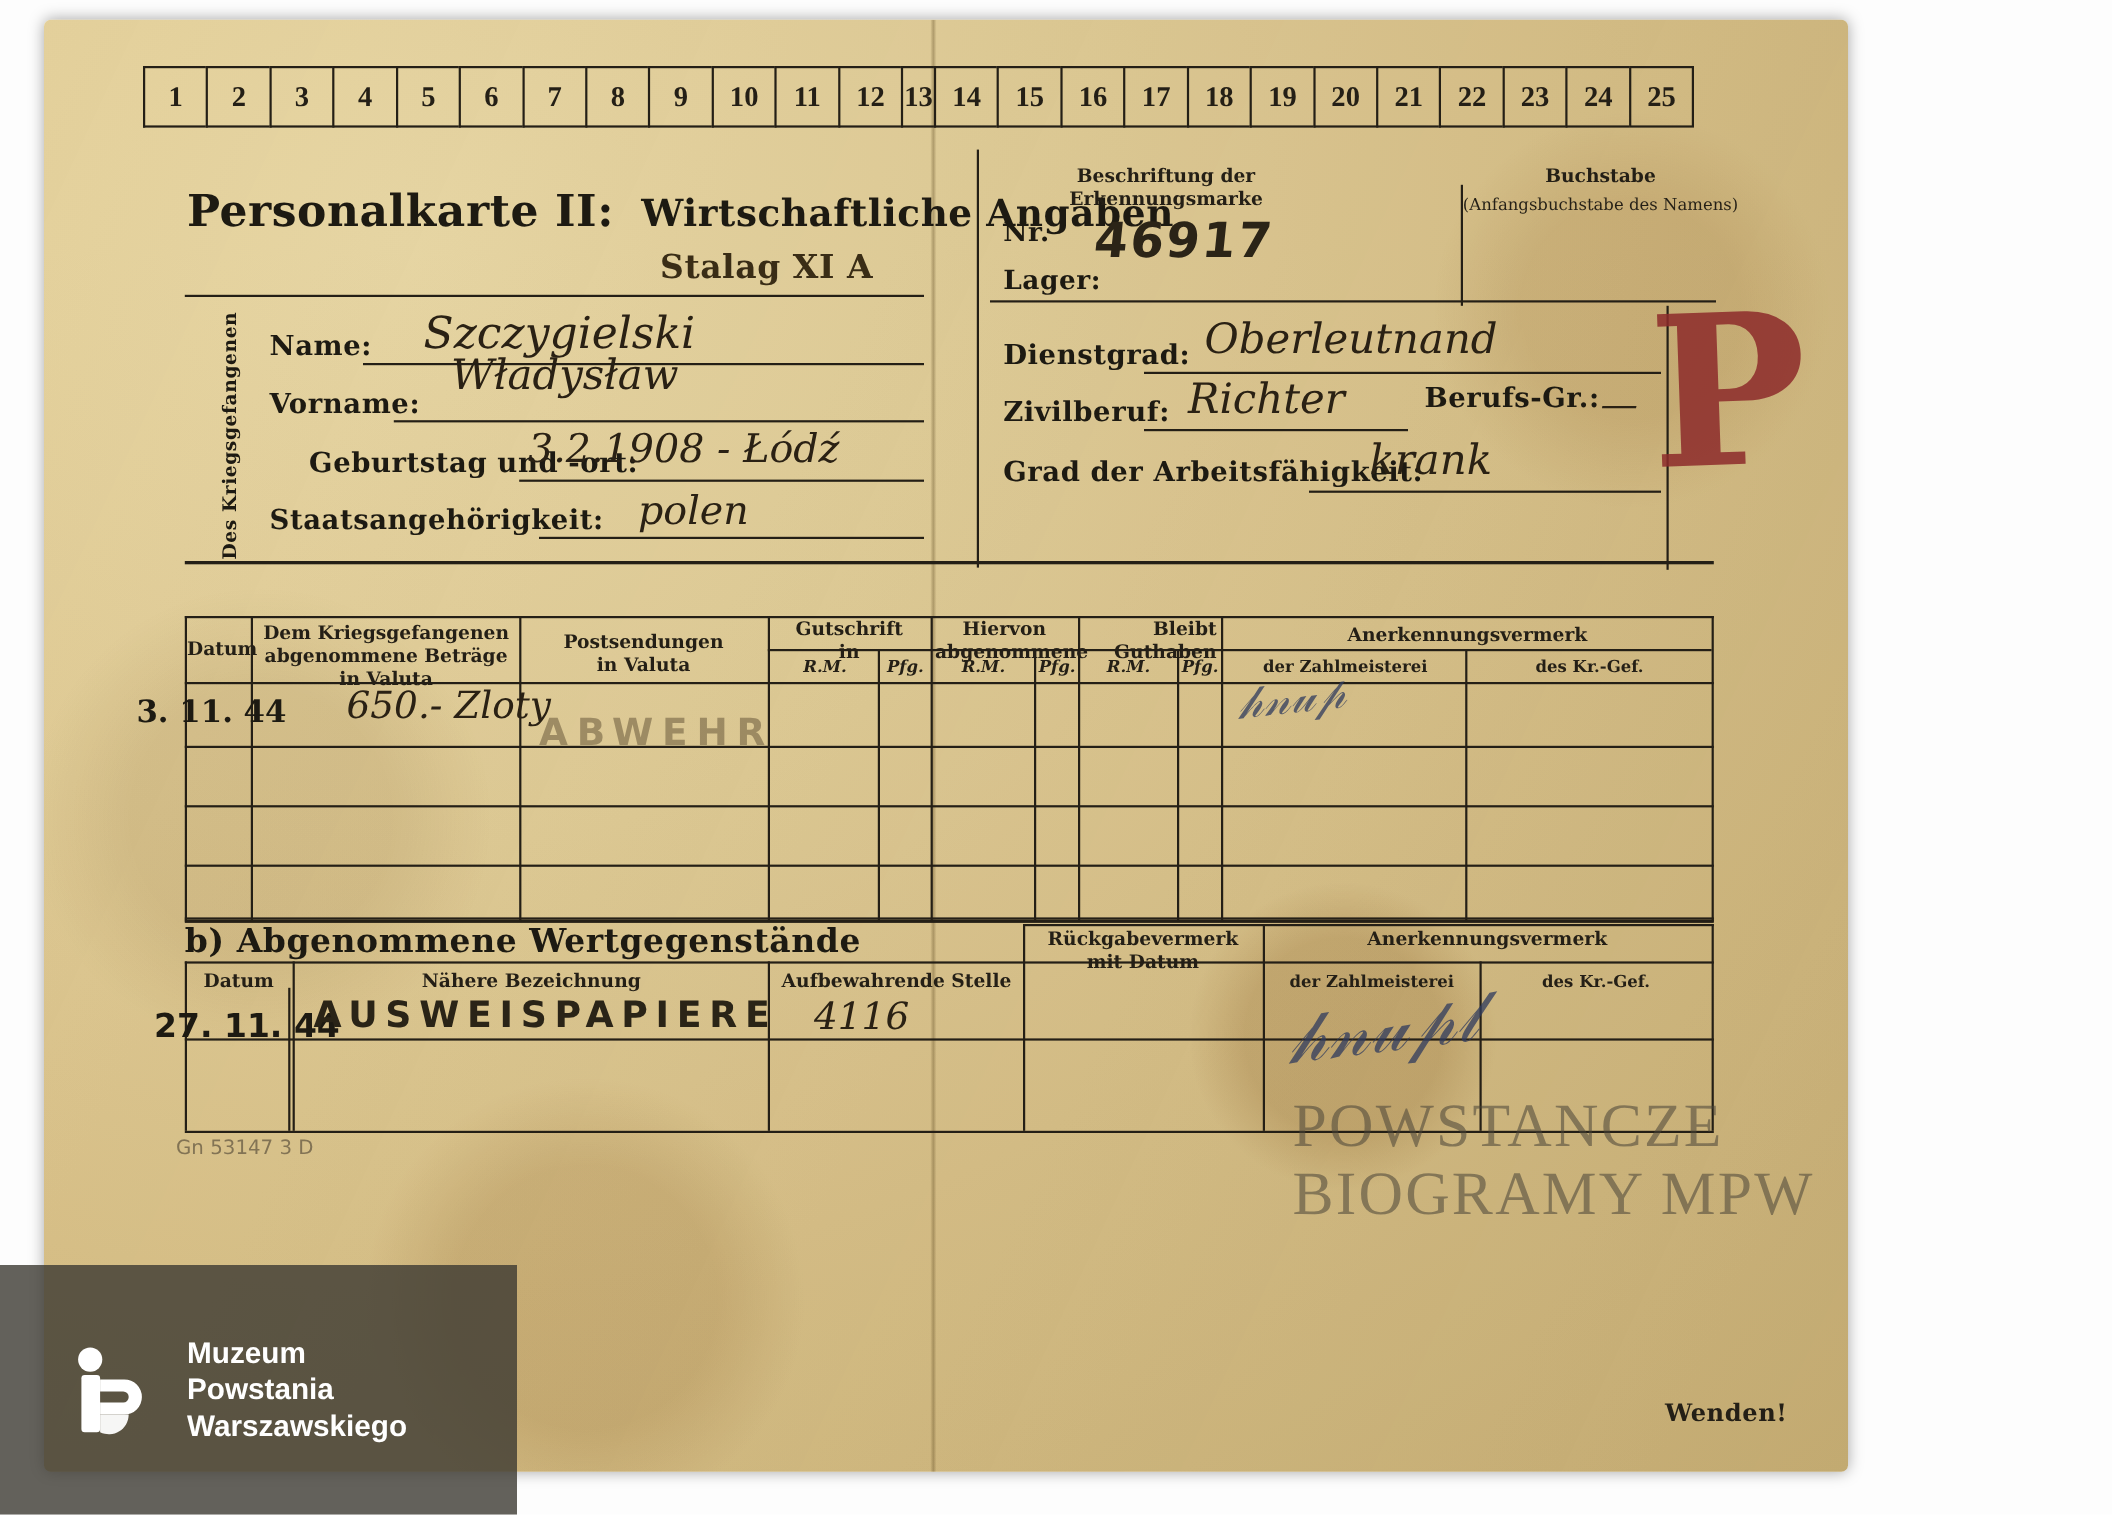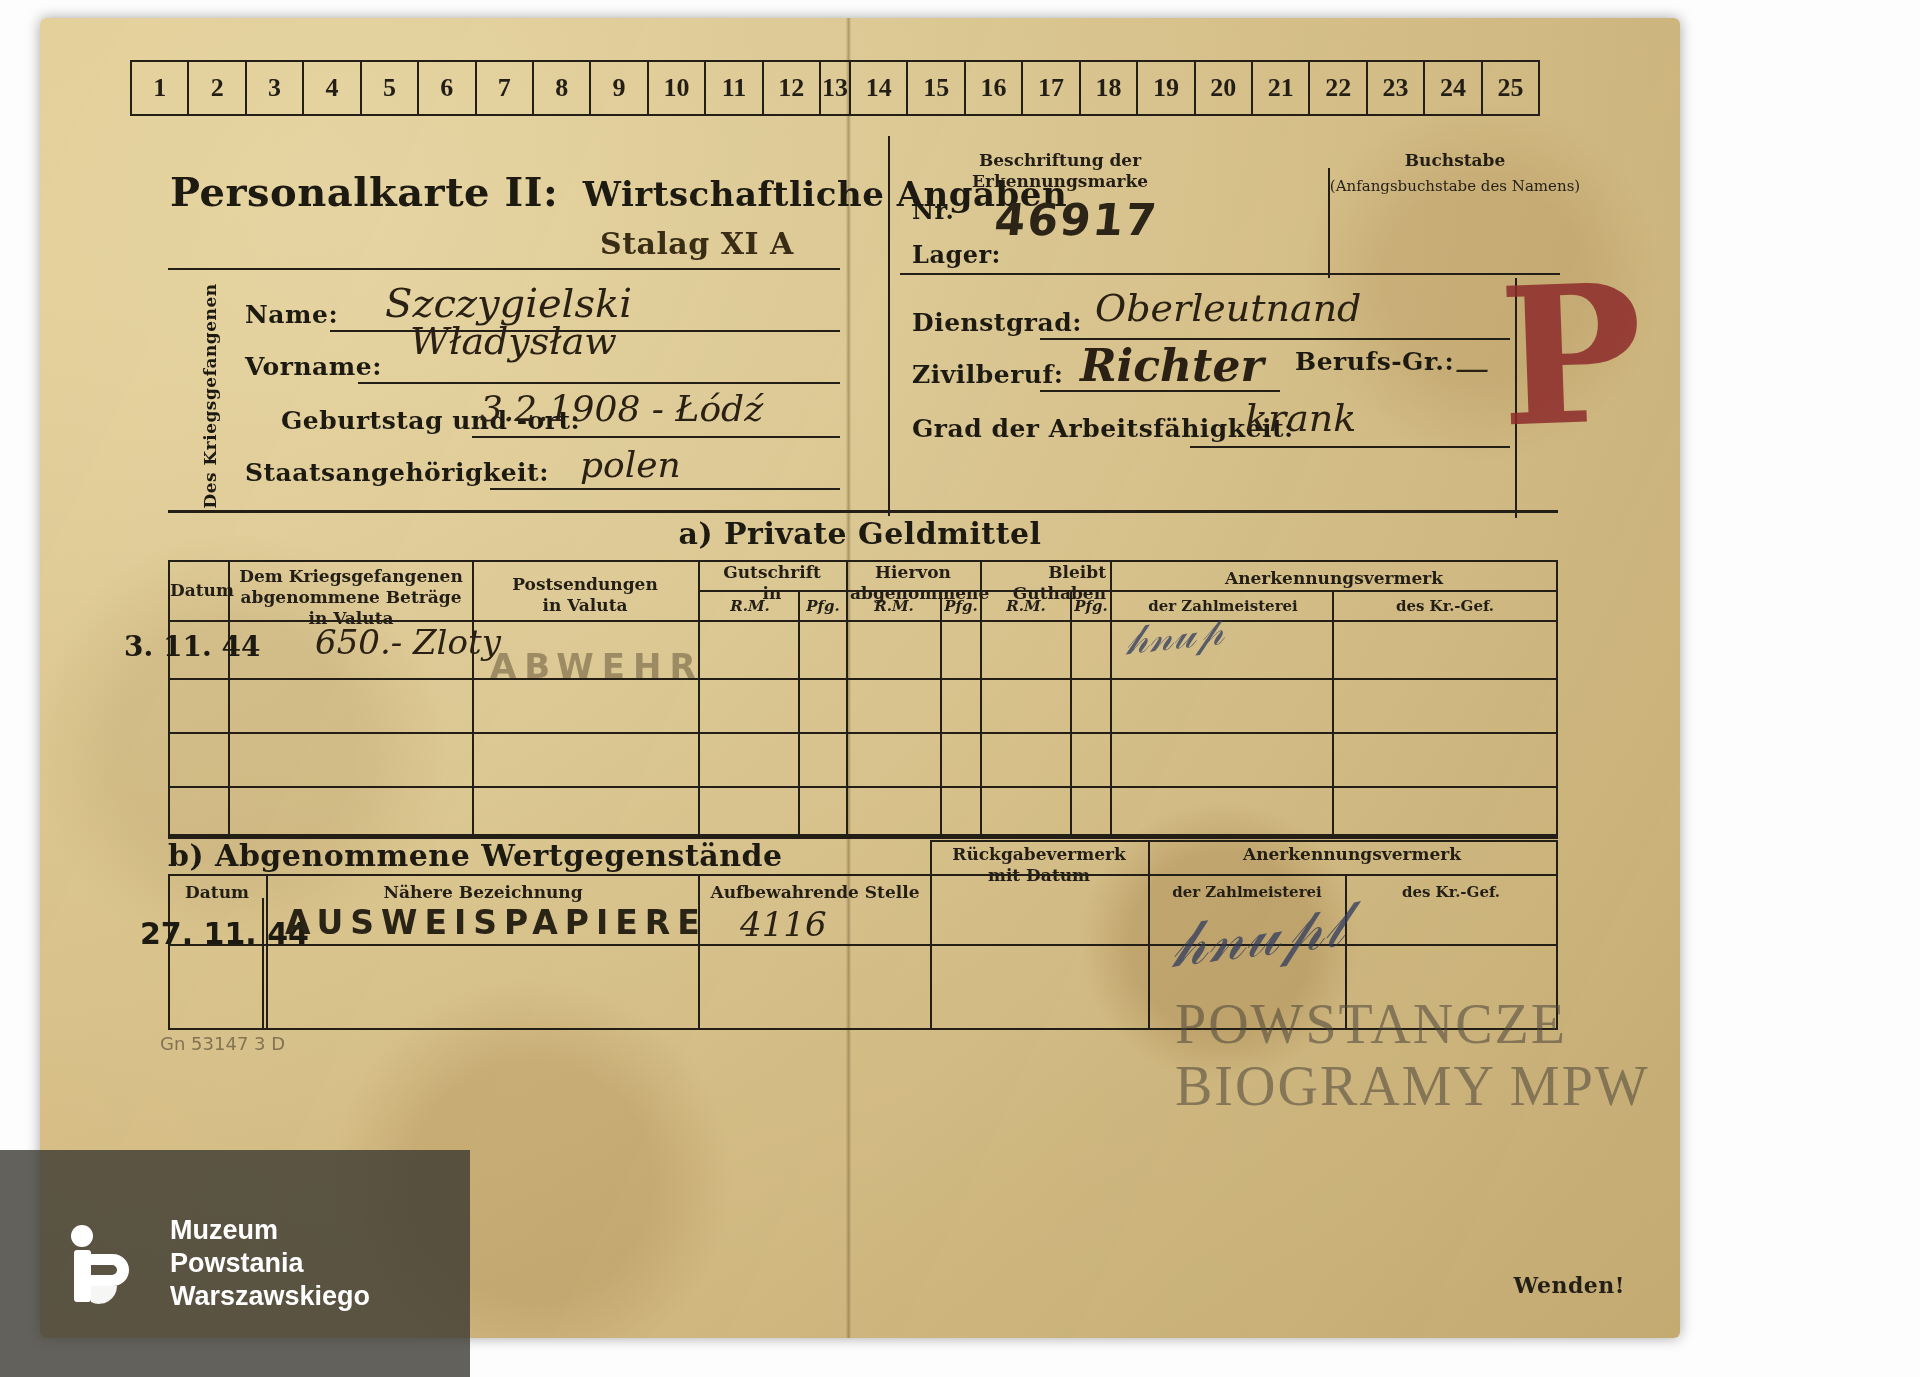--- a/index.html
+++ b/index.html
@@ -209,34 +209,33 @@
     <div class="line hline" style="left:860px;top:255px;width:660px;"></div>
     <div class="line vline" style="left:1288px;top:150px;height:110px;"></div>
     <div class="line vline" style="left:848px;top:118px;height:380px;"></div>
     <div class="line vline" style="left:1475px;top:260px;height:240px;"></div>
 
     <div class="fieldlabel fraktur" style="left:872px;top:290px;">Dienstgrad:</div>
     <div class="handval hand" style="left:1055px;top:268px;font-size:38px;">Oberleutnand</div>
     <div class="line hline" style="left:1000px;top:320px;width:470px;"></div>
 
     <div class="fieldlabel fraktur" style="left:872px;top:342px;">Zivilberuf:</div>
-    <div class="handval hand" style="left:1040px;top:322px;font-size:44px;font-weight:bold;">Richter</div>
+    <div class="handval hand" style="left:1040px;top:322px;font-size:38px;">Richter</div>
     <div class="fieldlabel fraktur" style="left:1255px;top:329px;">Berufs-Gr.:</div>
     <div class="handval hand" style="left:1415px;top:330px;font-size:34px;">—</div>
     <div class="line hline" style="left:1000px;top:372px;width:240px;"></div>
 
     <div class="fieldlabel fraktur" style="left:872px;top:396px;">Grad der Arbeitsfähigkeit:</div>
     <div class="handval hand" style="left:1205px;top:378px;font-size:38px;">krank</div>
     <div class="line hline" style="left:1150px;top:428px;width:320px;"></div>
 
     <div id="bigP">P</div>
 
     <div class="line hline" style="left:128px;top:492px;width:1390px;height:3px;"></div>
 
-    <div id="secA" class="fraktur">a) Private Geldmittel</div>
 
     <div class="line hline" style="left:128px;top:542px;width:1390px;"></div>
     <div class="line hline" style="left:128px;top:602px;width:1390px;"></div>
     <div class="line hline" style="left:128px;top:660px;width:1390px;"></div>
     <div class="line hline" style="left:128px;top:714px;width:1390px;"></div>
     <div class="line hline" style="left:128px;top:768px;width:1390px;"></div>
     <div class="line hline" style="left:128px;top:818px;width:1390px;height:3px;"></div>
 
     <div class="line vline" style="left:128px;top:542px;height:278px;"></div>
     <div class="line vline" style="left:188px;top:542px;height:278px;"></div>

